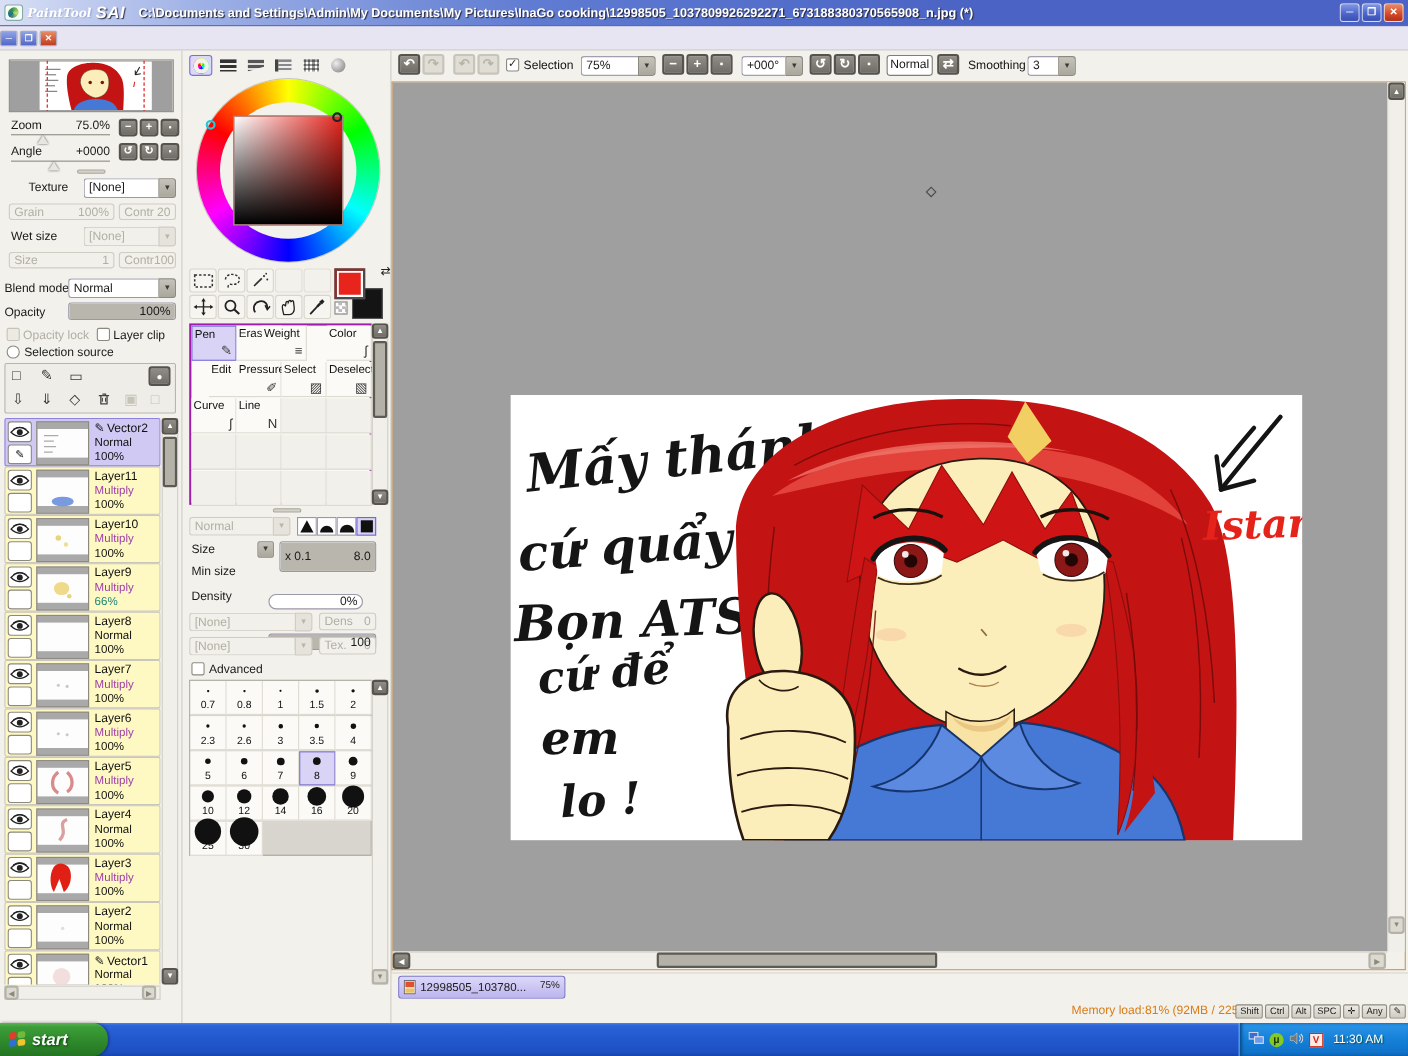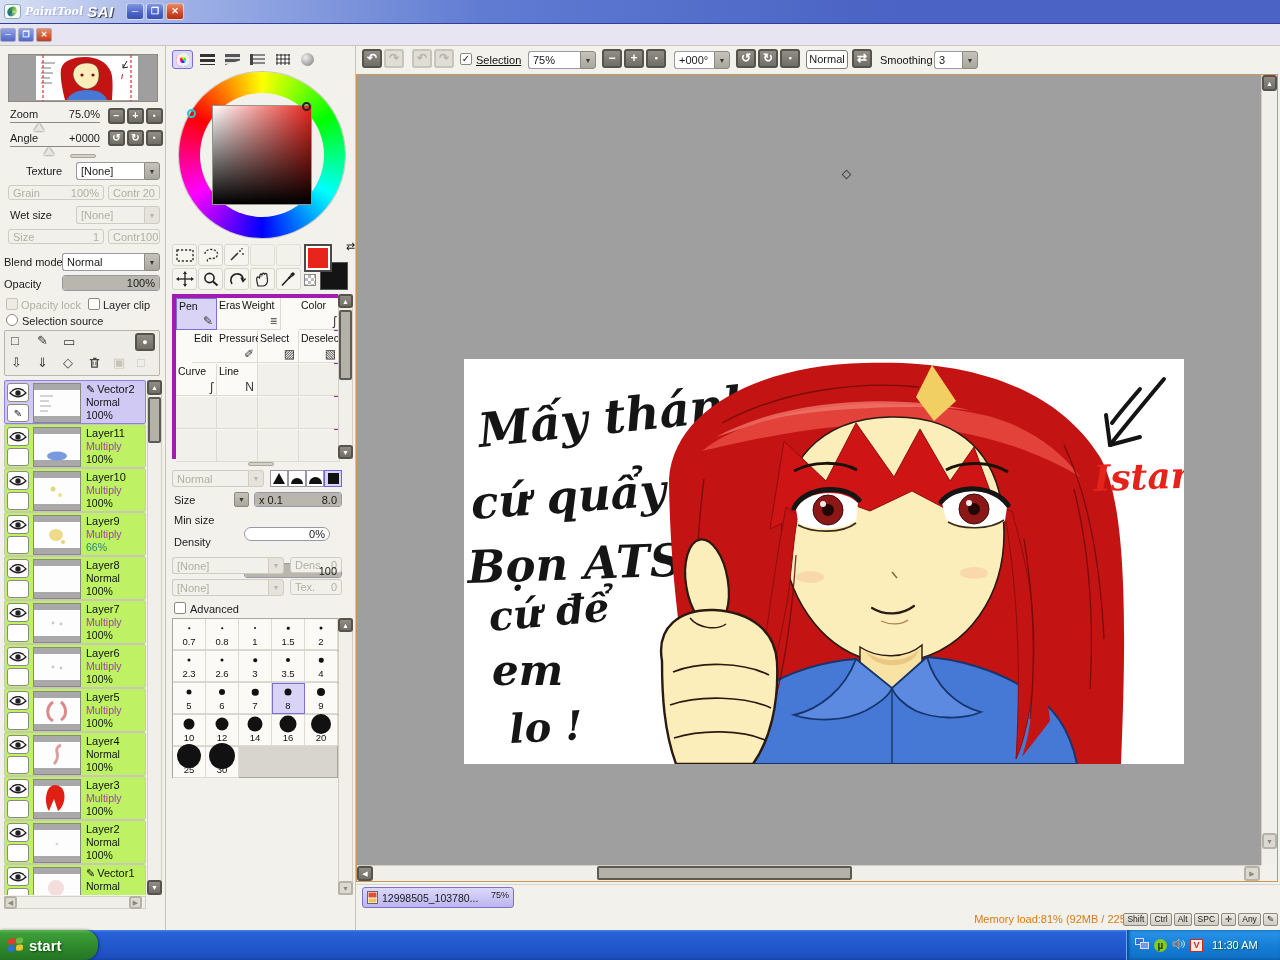--- a/index.html
+++ b/index.html
@@ -64,21 +64,21 @@
   .hline { position:absolute; height:1px; background:#8d8a80; }
   .divgrip { position:absolute; width:26px; height:4px; background:#d4d1c8; border:1px solid #aaa79c; border-radius:2px; left:50%; transform:translateX(-50%); }
 
   
   .sbtn { position:absolute; background:linear-gradient(#8f8d85,#706e67); border:2px solid #55534c; border-radius:3px; color:#fff; display:flex; align-items:center; justify-content:center; font-size:7px; }
   .sbtn.lite { background:#dcd9d0; border-color:#b5b2a8; color:#8b887e; }
   .strack { position:absolute; background:#f0efe9; border:1px solid #d2cfc6; }
   .sthumb { position:absolute; background:#b3b1a8; border:2px solid #5c5a53; border-radius:2px; }
 
   
-  .layer-row { position:absolute; left:4px; width:142px; height:44px; background:#bef264; border:1px solid #c9c6bd; border-radius:2px; }
+  .layer-row { position:absolute; left:4px; width:142px; height:44px; background:#fef9c3; border:1px solid #c9c6bd; border-radius:2px; }
   .layer-row.selected { background:#cfc9f4; border-color:#8d82e0; }
   .lr-eye { position:absolute; left:2px; top:2px; width:22px; height:19px; background:#fff; border:1px solid #8c897f; border-radius:3px; display:flex; align-items:center; justify-content:center; }
   .lr-box2 { position:absolute; left:2px; top:23px; width:22px; height:18px; background:#fff; border:1px solid #8c897f; border-radius:3px; display:flex; align-items:center; justify-content:center; font-size:10px; }
   .lr-thumb { position:absolute; left:28px; top:2px; width:48px; height:40px; border:1px solid #8c897f; background:#a9a9a9; }
   .lr-name { position:absolute; left:81px; top:2px; font-size:11px; color:#111; white-space:nowrap; }
   .lr-mode { position:absolute; left:81px; top:15px; font-size:10.5px; color:#111; }
   .lr-mode.multiply { color:#a040a8; }
   .lr-op { position:absolute; left:81px; top:28px; font-size:10.5px; color:#111; }
   .lr-op.accent { color:#1f8878; }
 
@@ -90,21 +90,21 @@
   .sv-square { position:absolute; border:1px solid #98958b;
     background:linear-gradient(to top,#000,rgba(0,0,0,0)),linear-gradient(to right,#fff,rgba(255,255,255,0)),#e8251d; }
   .marker { position:absolute; width:9px; height:9px; border-radius:50%; }
 
   .mode-icon { position:absolute; width:21px; height:19px; border:1px solid transparent; border-radius:3px; display:flex; align-items:center; justify-content:center; }
   .mode-icon.selected { background:#dcd8f8; border-color:#7a6fd8; }
   .toolcell { position:absolute; width:25px; height:22px; border:1px solid #d8d5cc; border-radius:3px; background:#f6f5f0; display:flex; align-items:center; justify-content:center; }
   .toolcell svg { width:20px; height:16px; }
 
   
-  .tool-grid { position:absolute; background:#fbfaf7; border:4px solid #a21caf; }
+  .tool-grid { position:absolute; background:#fbfaf7; border:2px solid #a21caf; }
   .tg-cell { position:absolute; width:41px; height:32px; border-right:1px solid #dddacf; border-bottom:1px solid #dddacf; background:#fbfaf7; }
   .tg-cell.empty { background:#f1f0ea; }
   .tg-cell.selected { background:#d9d4f6; border:1px solid #7a6fd8; }
   .tg-label { position:absolute; left:2px; top:1px; font-size:10.5px; color:#111; }
   .tg-icon { position:absolute; right:3px; bottom:1px; font-size:12px; color:#333; }
 
   
   .size-grid { position:absolute; background:#d8d5ce; border:1px solid #aaa79c; }
   .sg-cell { position:absolute; width:33px; height:31px; border-right:1px solid #dddacf; border-bottom:1px solid #dddacf; background:#fbfaf7; }
   .sg-cell.selected { background:#d9d4f6; outline:1px solid #7a6fd8; outline-offset:-1px; }
@@ -134,21 +134,21 @@
   .keybtn { height:13px; background:linear-gradient(#eceae2,#cfccc2); border:1px solid #8c897f; border-radius:2px;
     font-size:8.5px; line-height:11px; padding:0 3px; color:#222; }
   .keysrow { position:absolute; right:2px; top:5px; display:flex; gap:2px; align-items:center; }
 
   
   .taskbar { position:absolute; left:0; top:930px; width:1280px; height:30px;
     background:linear-gradient(#4b82ea 0%,#2a62d8 8%,#2258ce 50%,#1d4fc0 90%,#1744ab 100%); display:flex; align-items:center; }
   .startbtn { width:98px; height:30px; border-radius:0 14px 14px 0;
     background:linear-gradient(#5cb454 0%,#3c9e38 12%,#2f8a2c 55%,#247423 100%);
     display:flex; align-items:center; gap:5px; padding-left:8px; box-shadow:1px 0 3px #0007; }
-  .startbtn .stext { color:#fff; font-weight:bold; font-size:15px; text-shadow:1px 1px 2px #054005; }
+  .startbtn .stext { color:#fff; font-weight:bold; font-style:italic; font-size:15px; text-shadow:1px 1px 2px #054005; }
   .winflag { width:16px; height:14px; display:grid; grid-template-columns:7px 7px; grid-template-rows:6px 6px; gap:1px; transform:skewY(-6deg); }
   .winflag span { border-radius:2px; }
   .taskbtn { height:24px; width:152px; margin-left:8px; border-radius:3px; background:linear-gradient(#5a8ef2,#3a6fe2);
     border:1px solid #2a55b8; box-shadow:inset 0 1px 0 #9bbcf8; display:flex; align-items:center; gap:5px; padding:0 5px; color:#fff; font-size:11px; }
   .taskbtn.active { background:linear-gradient(#1c4cb0,#16409a); box-shadow:inset 1px 1px 3px #0a2a6a; }
   .taskbtn .tlabel { white-space:nowrap; overflow:hidden; }
   .tray { position:absolute; right:0; top:0; height:30px; width:154px;
     background:linear-gradient(#2a95e8 0%,#1580d8 50%,#0f6ec4 100%); border-left:1px solid #5ab0f2;
     display:flex; align-items:center; gap:5px; padding-left:8px; box-shadow:inset 2px 0 3px #0b4a8a; }
   .clock { color:#fff; font-size:11px; margin-left:4px; text-shadow:1px 1px 1px #055; }
@@ -158,20 +158,21 @@
 <body>
 
 <div id="app">
 
   <div class="titlebar">
     <div class="logo-zone">
       <div class="sai-logo"></div>
       <span class="logo-prefix">PaintTool</span>
       <span class="logo-main">SAI</span>
     </div>
+    <div class="title-text">C:\Documents and Settings\Admin\My Documents\My Pictures\InaGo cooking\12998505_1037809926292271_673188380370565908_n.jpg (*)</div>
     <div class="win-btns">
       <div class="winbtn">─</div>
       <div class="winbtn">❐</div>
       <div class="winbtn close">✕</div>
     </div>
   </div>
 
   <div class="menubar">
     <div class="mdi-btns">
       <div class="mdibtn">─</div>
@@ -665,21 +666,21 @@
       </div>
     <div class="shape-cell" style="left:140px;top:424px;">
         <span style="width:13px;height:7px;background:#111;border-radius:7px 7px 0 0;margin-top:4px;"></span>
       </div>
     <div class="shape-cell selected" style="left:158px;top:424px;">
         <span style="width:11px;height:11px;background:#111;"></span>
       </div>
 
     <span class="lbl abs" style="left:8px;top:448px;">Size</span>
     <div class="abs" style="left:68px;top:446px;width:15px;height:15px;background:linear-gradient(#c6c3bb,#a9a69c);border:1px solid #8c897f;border-radius:2px;color:#3c3a34;font-size:7px;text-align:center;line-height:13px;">▼</div>
-    <div class="slider abs" style="left:88px;top:446px;width:88px;height:15px;">
+    <div class="slider abs" style="left:88px;top:446px;width:88px;height:28px;">
       <div class="fill" style="width:100%;"></div>
       <span class="svall">x 0.1</span>
       <span class="sval">8.0</span>
     </div>
     <span class="lbl abs" style="left:8px;top:468px;">Min size</span>
     <div class="slider abs" style="left:78px;top:466px;width:86px;height:14px;border-radius:7px;">
       <span class="sval">0%</span>
     </div>
     <span class="lbl abs" style="left:8px;top:490px;">Density</span>
     <div class="slider abs" style="left:78px;top:488px;width:98px;height:15px;">
@@ -801,21 +802,21 @@
   </div>
 
   <div class="canvascol">
 
     <div class="ctoolbar">
       <div class="sqbtn" style="left:6px;top:3px;">↶</div>
       <div class="sqbtn dis" style="left:28px;top:3px;">↷</div>
       <div class="sqbtn dis" style="left:56px;top:3px;">↶</div>
       <div class="sqbtn dis" style="left:78px;top:3px;">↷</div>
       <span class="checkbox abs" style="left:104px;top:7px;">✓</span>
-      <span class="cb-label" style="left:120px;text-decoration:underline;">Selection</span>
+      <span class="cb-label" style="left:120px;">Selection</span>
       <div class="combo" style="left:172px;top:5px;width:68px;height:18px;">
         <div class="cval">75%</div>
           <div class="cbtn">▼</div>
       </div>
       <div class="sqbtn" style="left:246px;top:3px;">−</div>
       <div class="sqbtn" style="left:268px;top:3px;">+</div>
       <div class="sqbtn" style="left:290px;top:3px;font-size:9px;">▪</div>
       <div class="combo" style="left:318px;top:5px;width:56px;height:18px;">
         <div class="cval">+000°</div>
           <div class="cbtn">▼</div>

